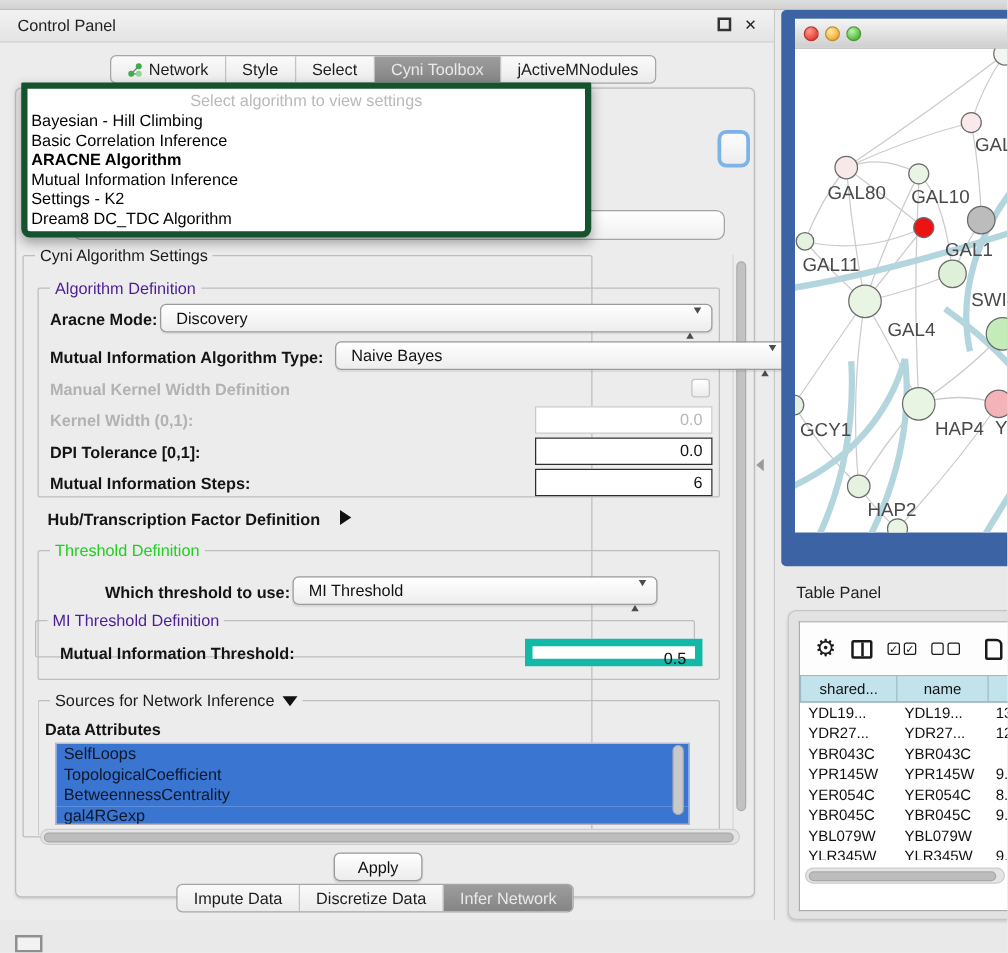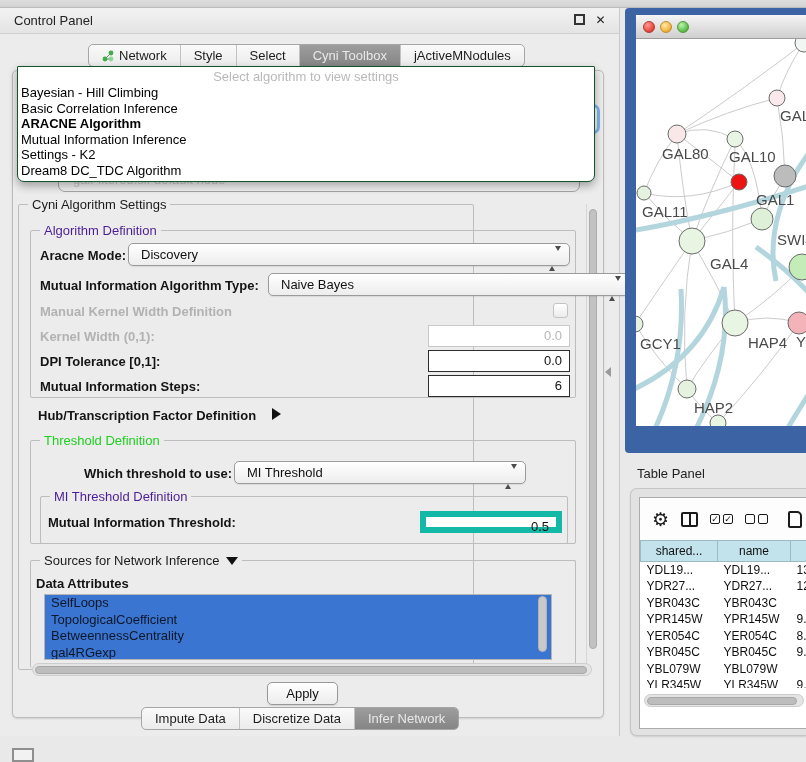--- a/index.html
+++ b/index.html
@@ -27,21 +27,21 @@
   #bottom-tabs { left:141px; top:699px; }
 
   
   #content-frame { left:12px; top:62px; width:592px; height:648px; border:1px solid #bcbcbc; border-radius:5px; background:#ececec; box-shadow:0 1px 2px rgba(0,0,0,.12); }
 
   
   #ghost-combo { left:58px; top:160px; width:522px; height:24px; border:1px solid #a5a5a5; border-radius:7px; background:linear-gradient(#ffffff,#f0f0f0); font-size:13px; color:#c9c9c9; line-height:22px; padding-left:14px; overflow:hidden; }
   #focus-combo-sliver { left:574px; top:96px; width:26px; height:30px; border:3px solid #7fb2e8; border-radius:7px; background:linear-gradient(#fdfdfd,#ededed); }
 
   
-  #algo-popup { left:17px; top:58px; width:578px; background:#fff; border:1px solid #14532d; border-radius:1px 1px 7px 7px; box-shadow:0 4px 9px rgba(0,0,0,.32); z-index:40; padding-bottom:3px; }
+  #algo-popup { left:17px; top:58px; width:456px; background:#fff; border:5px solid #14532d; border-radius:1px 1px 7px 7px; box-shadow:0 4px 9px rgba(0,0,0,.32); z-index:40; padding-bottom:3px; }
   #popup-header { text-align:center; color:#b9b9b9; font-size:13px; padding:2px 0 1px; }
   .algo-item { font-size:13px; color:#000; line-height:15.5px; padding-left:3px; white-space:nowrap; }
   .algo-item.bold { font-weight:bold; }
 
   
   .group { position:absolute; border:1px solid #bdbdbd; border-radius:2px; }
   .legend { position:absolute; top:-8px; left:9px; background:#ececec; padding:0 4px; font-size:13px; color:#1b1b1b; white-space:nowrap; }
   .legend.blue { color:#4c1d95; }
   .legend.green { color:#20cf20; }
 
@@ -191,21 +191,21 @@
   <span class="abs tri-right" style="left:272px; top:400px;"></span>
 
   <div class="group" style="left:30px; top:432px; width:546px; height:104px;">
     <span class="legend green">Threshold Definition</span>
   </div>
   <span class="lbl" style="left:84px; top:458px;">Which threshold to use:</span>
   <div class="combo" style="left:234px; top:453px; width:292px;">
     <span>MI Threshold</span>
     <span class="steppers"><span class="arr-up"></span><span class="arr-dn"></span></span>
   </div>
-  <div class="group" style="left:40px; top:488px; width:528px; height:48px;">
+  <div class="group" style="left:28px; top:488px; width:528px; height:30px;">
     <span class="legend blue">MI Threshold Definition</span>
   </div>
   <span class="lbl" style="left:48px; top:507px;">Mutual Information Threshold:</span>
   <div class="field liteborder" style="left:420px; top:503px; width:142px;">0.5</div>
 
   <div class="group" style="left:30px; top:552px; width:546px; height:108px; border-bottom:none;">
     <span class="legend" style="font-weight:normal; display:flex; align-items:center; gap:6px;">
       <span>Sources for Network Inference</span>
       <span class="tri-down"></span>
     </span>

